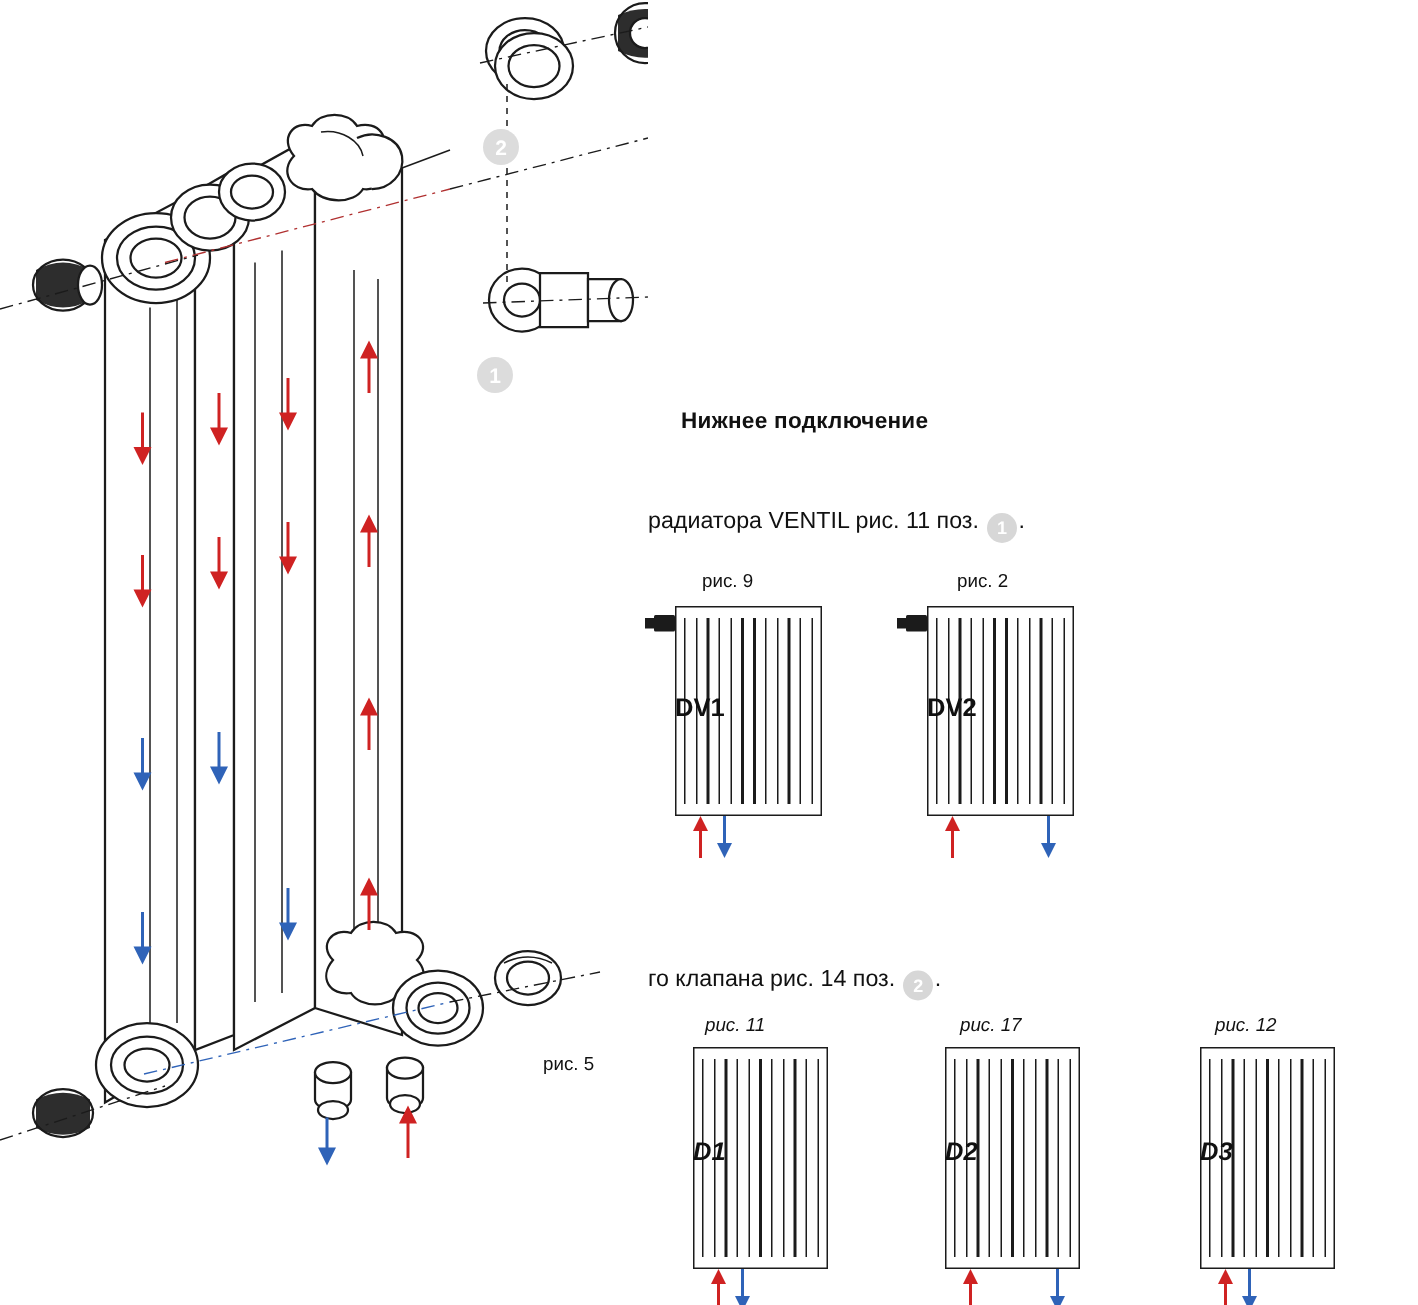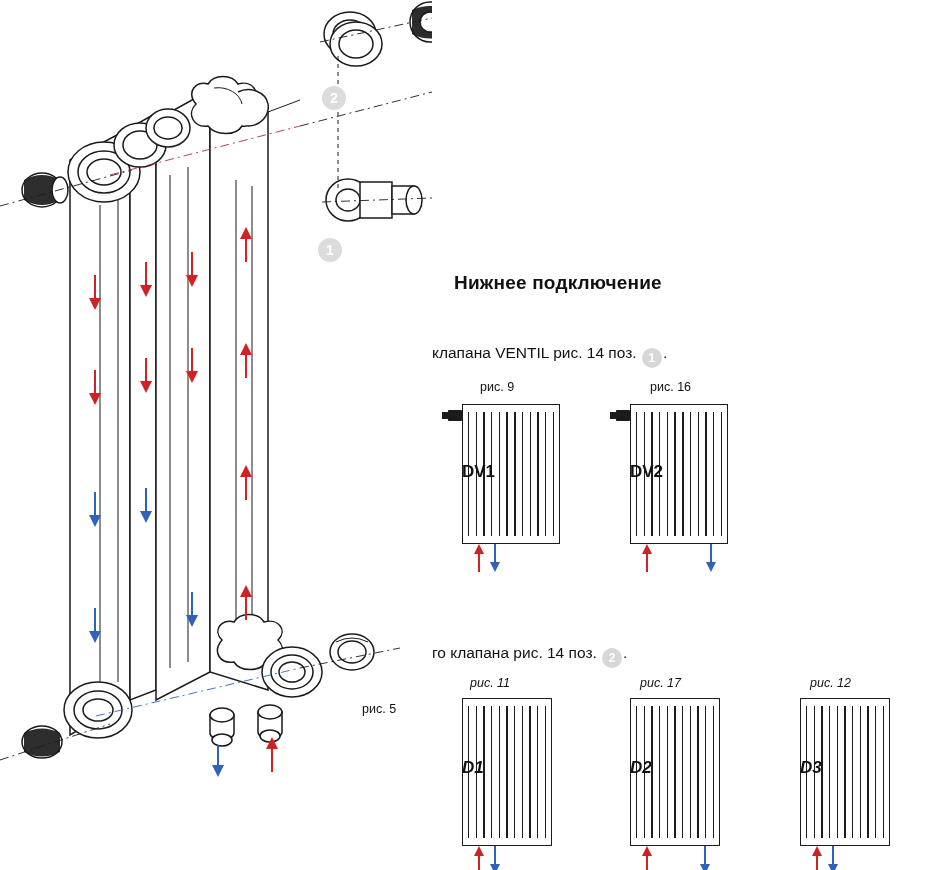--- a/index.html
+++ b/index.html
@@ -14,21 +14,21 @@
   .stage{position:absolute;inset:0;}
 
   
   .right-col{
     position:absolute;
     left:432px;
     top:272px;
     width:500px;
   }
   .section-title{
-    font-size:19px;
+    font-size:15px;
     font-weight:bold;
     letter-spacing:.2px;
     margin-left:22px;
   }
   .para{
     font-size:15.5px;
     line-height:22px;
     margin-top:26px;
     text-align:justify;
     width:502px;
@@ -269,25 +269,25 @@
     <div class="cb" style="left:318px;top:238px;">1</div>
   </div>
 
   <div class="ris14">рис. 5</div>
 
   <div class="right-col">
     <div class="section-title">Нижнее подключение</div>
 
     <div class="para">
       <br>
-      <span>клапана </span><span class="bold">VENTIL</span><span> рис. 14 поз. </span><span class="poz-badge">1</span><span>.</span>
+      <span>радиатора </span><span class="bold">VENTIL</span><span> рис. 11 поз. </span><span class="poz-badge">1</span><span>.</span>
     </div>
   </div>
 
-  <div class="fig" style="left:432px;top:380px;width:500px;height:210px;">
+  <div class="fig" style="left:420px;top:380px;width:500px;height:210px;">
 
     <div class="fig-cap" style="left:48px;top:0;">рис. 9</div>
     <div style="position:absolute;left:30px;top:24px;">
       <div class="rad-box" style="left:0;top:0;width:98px;height:140px;"></div>
       <div class="fins" style="left:6px;top:8px;width:86px;height:124px;">
         <span class="fin"></span>
           <span class="fin"></span>
           <span class="fin"></span>
           <span class="fin"></span>
           <span class="fin"></span>
@@ -308,21 +308,21 @@
           </svg>
       </div>
       <div class="arrow" style="left:28px;top:140px;">
         <svg width="10" height="28">
             <path d="M5 0 L5 20" stroke="#2f63b8" stroke-width="2" fill="none"></path>
             <path d="M0 18 L5 28 L10 18 Z" fill="#2f63b8"></path>
           </svg>
       </div>
     </div>
 
-    <div class="fig-cap" style="left:218px;top:0;">рис. 16</div>
+    <div class="fig-cap" style="left:218px;top:0;">рис. 2</div>
     <div style="position:absolute;left:198px;top:24px;">
       <div class="rad-box" style="left:0;top:0;width:98px;height:140px;"></div>
       <div class="fins" style="left:6px;top:8px;width:86px;height:124px;">
         <span class="fin"></span>
           <span class="fin"></span>
           <span class="fin"></span>
           <span class="fin"></span>
           <span class="fin"></span>
           <span class="fin"></span>
           <span class="fin"></span>

